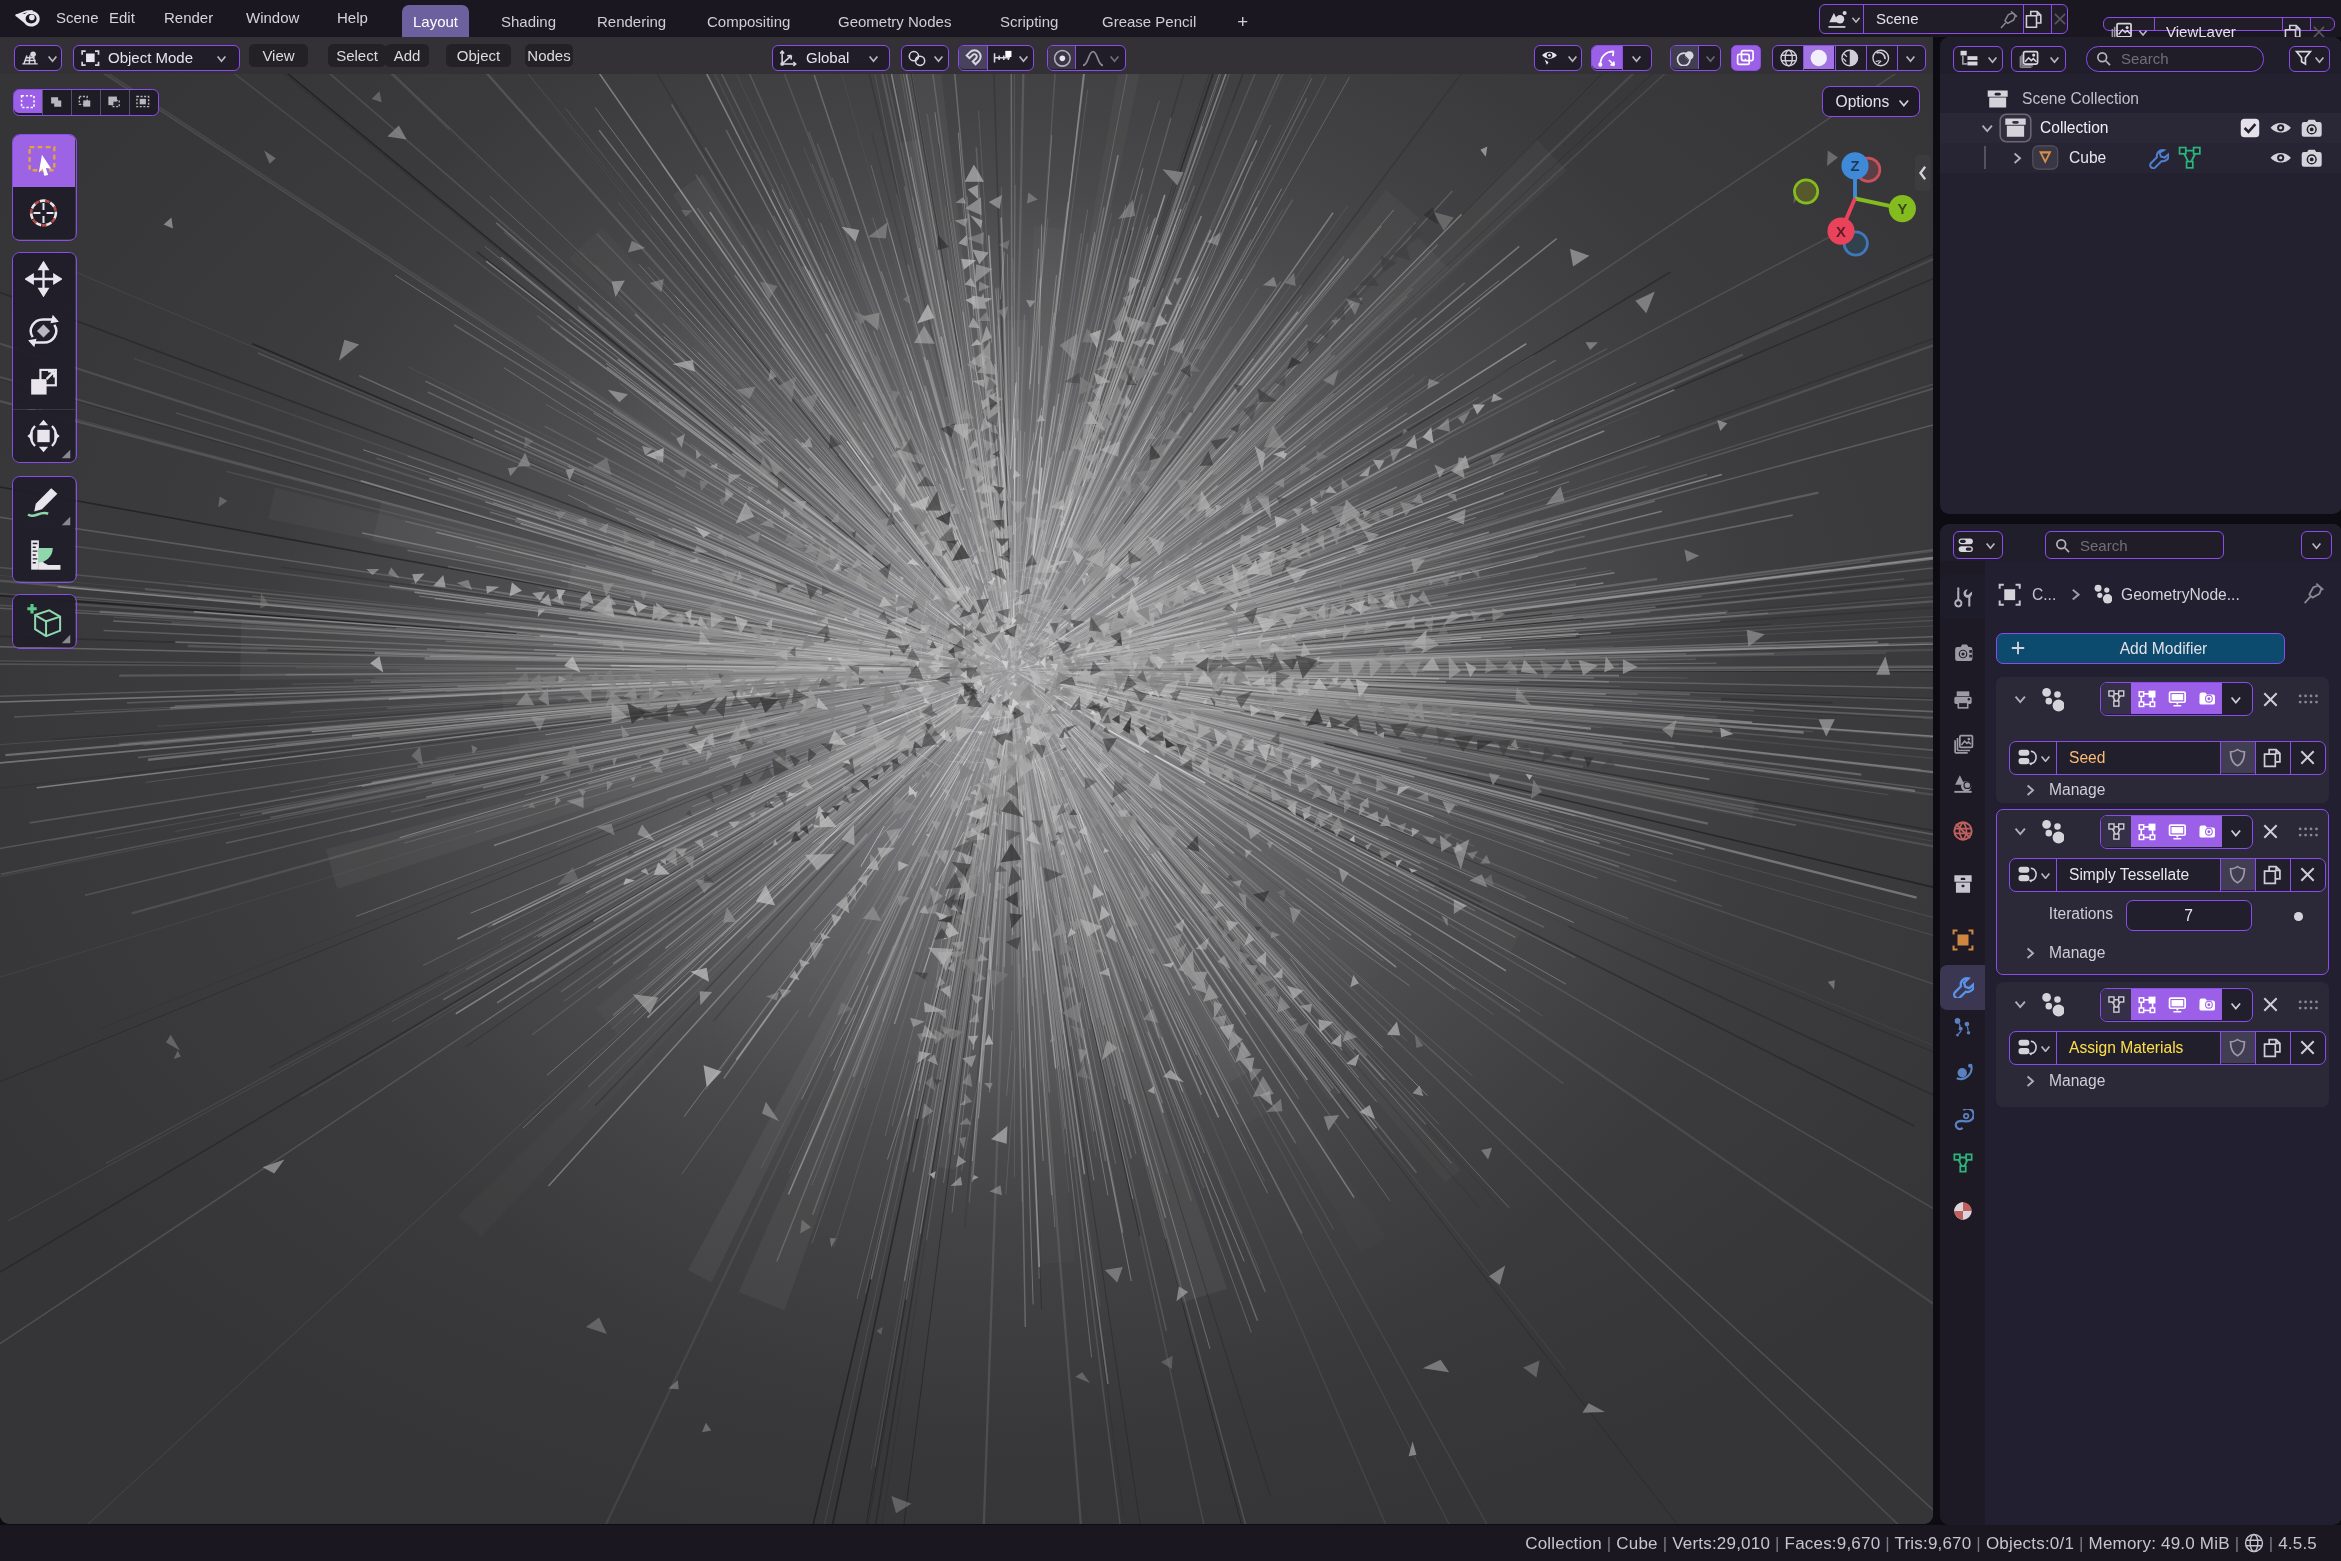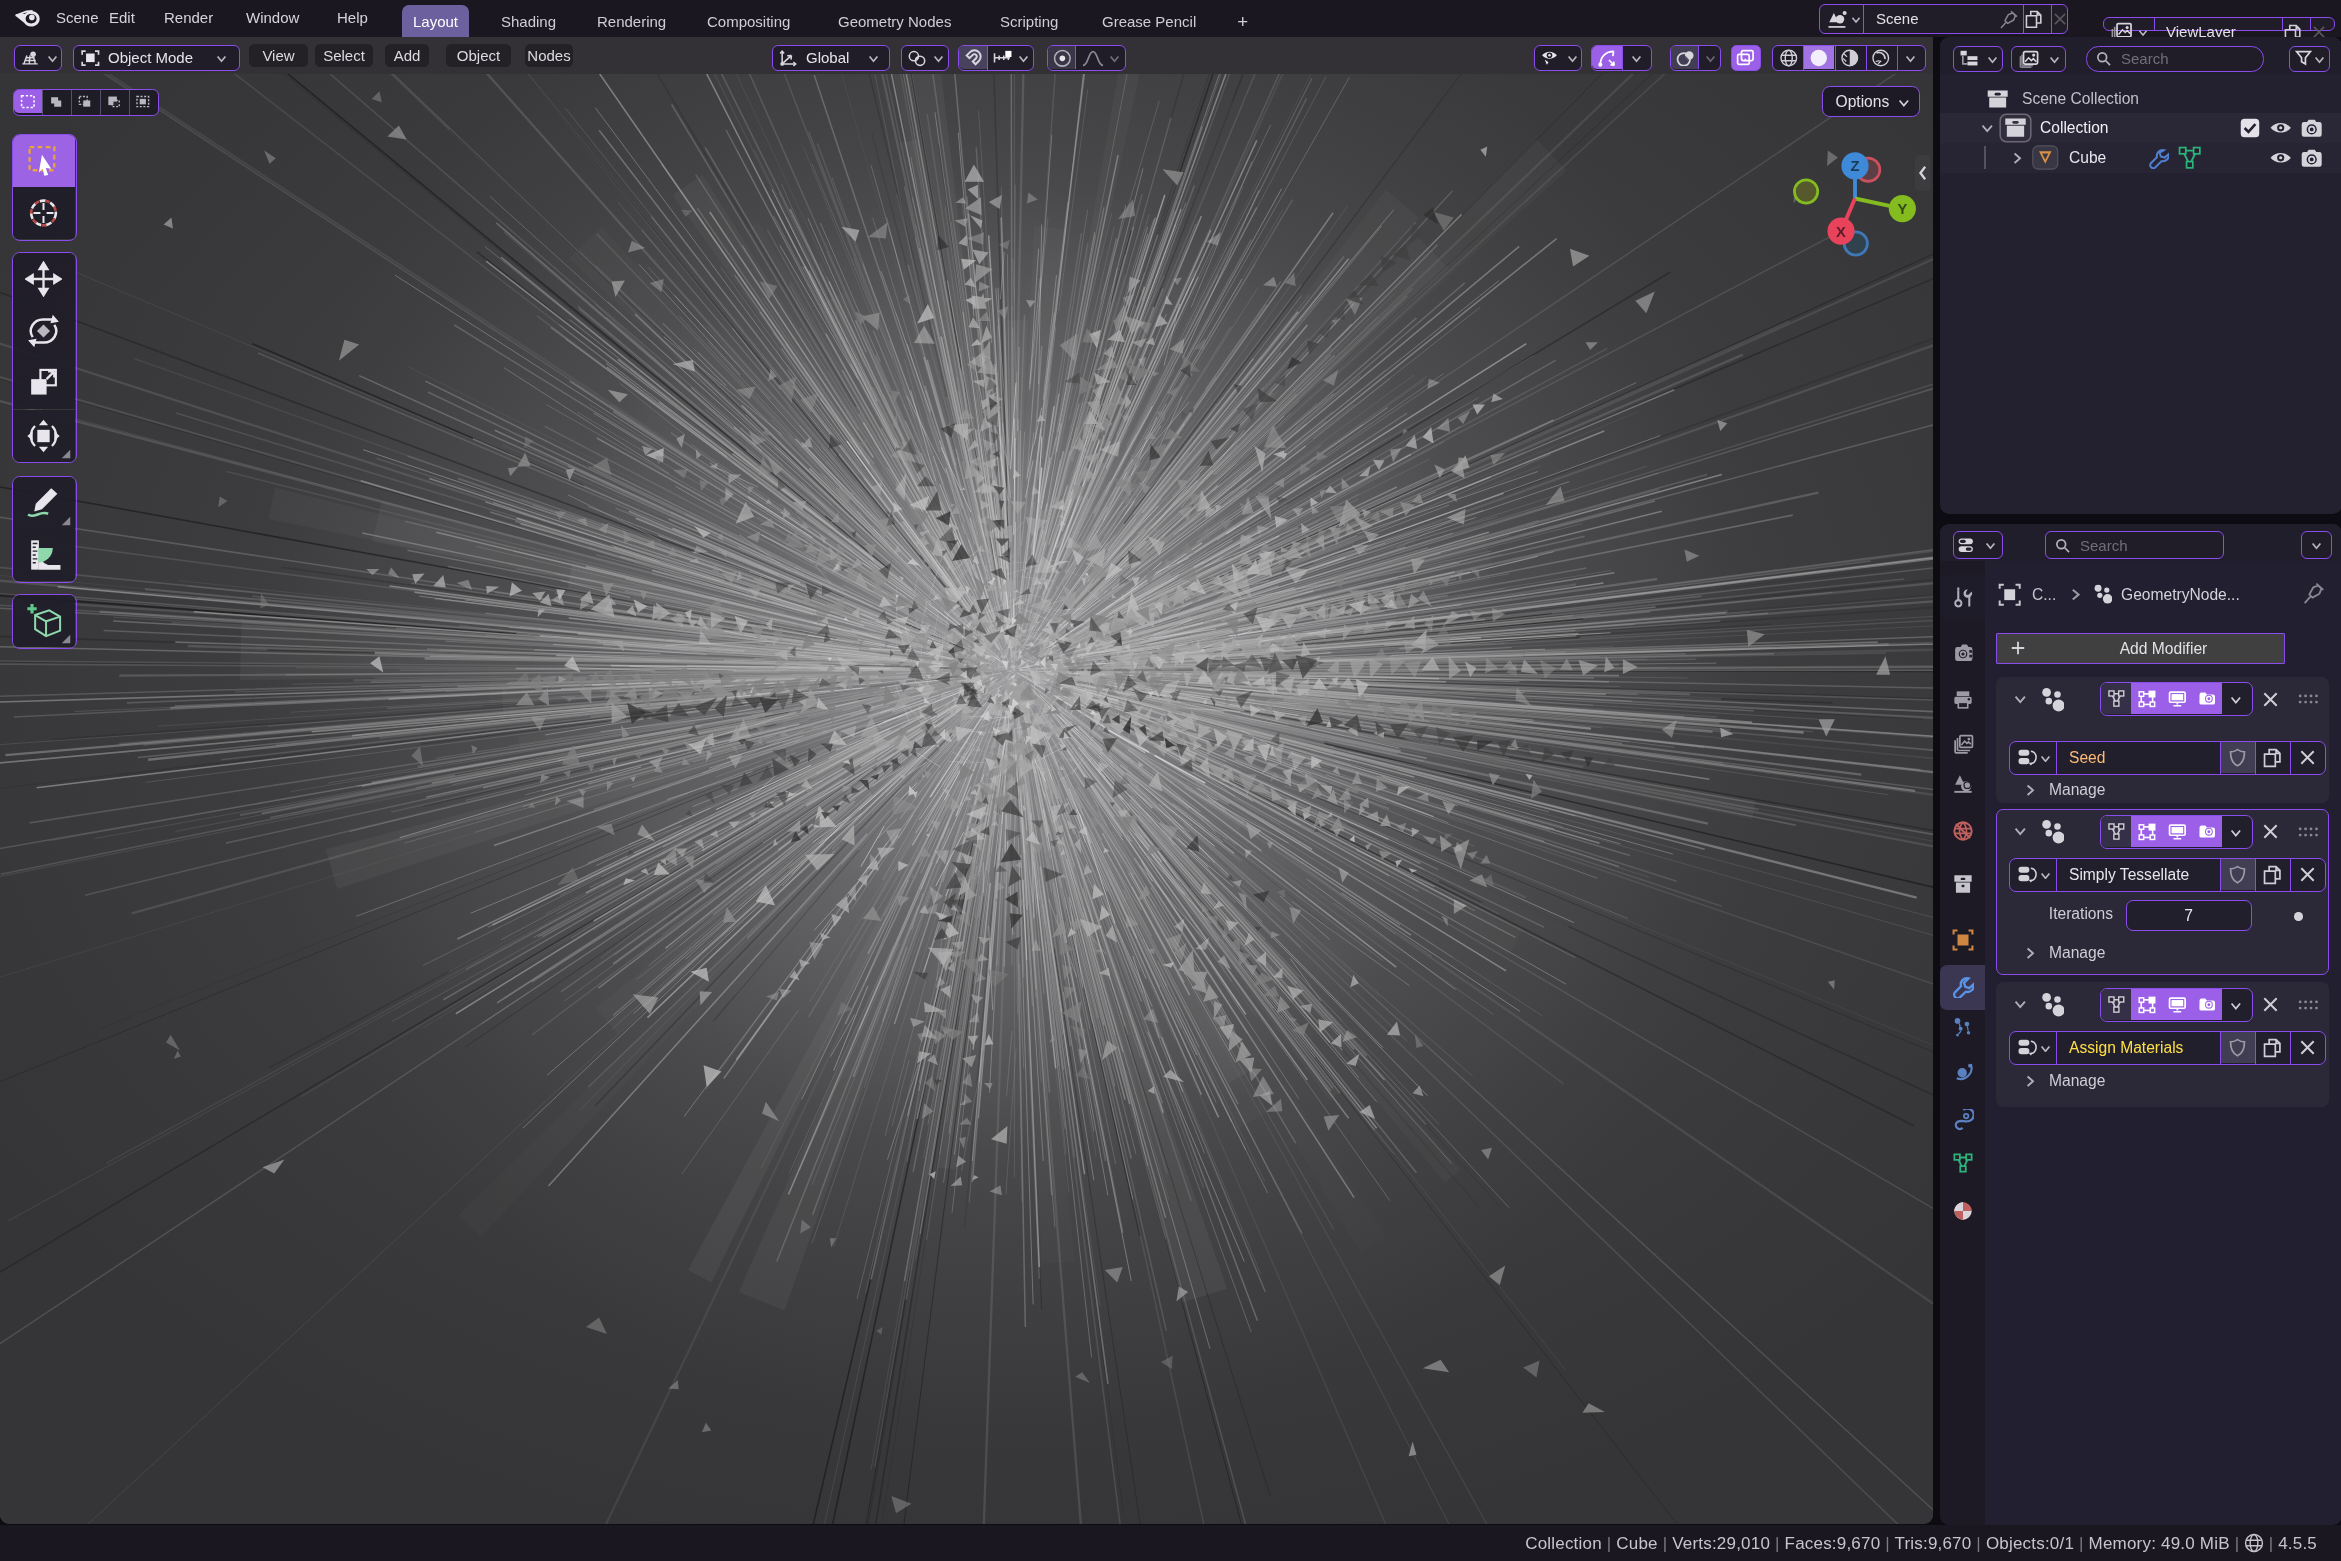--- a/index.html
+++ b/index.html
@@ -301,21 +301,21 @@
               <path d="M1.5 6 V1.5 H6 M18 1.5 H22.5 V6 M22.5 15 V19.5 H18 M6 19.5 H1.5 V15"></path>
             </g>
 <rect x="6.5" y="4.5" width="11" height="11" fill="#e8e6ec"></rect>
           </svg>
 <span class="txt" style="left:34px;top:3.1px;font-size:15px;color:#e6e4ea">Object Mode</span>
 <svg class="ic" style="left:142px;top:9.3px" width="11" height="7.8" viewBox="0 0 14 10">
             <path d="M2 2 L7 8 L12 2" stroke="#b9b7bf" stroke-width="2.2" fill="none"></path>
           </svg>
         </div>
 <div class="hpill" style="left:249px;width:59px">View</div>
-<div class="hpill" style="left:315px;width:58px">Select</div>
+<div class="hpill" style="left:328px;width:58px">Select</div>
 <div class="hpill" style="left:385px;width:44px">Add</div>
 <div class="hpill" style="left:446px;width:65px">Object</div>
 <div class="hpill" style="left:525px;width:48px">Nodes</div>
     <div class="pw" style="left:772px;top:7.8px;width:118px;height:26.5px">
 <svg class="ic" style="left:6.2px;top:3.9px" width="18.7" height="17" viewBox="0 0 24 22" fill="none" stroke="#d8d6dc" stroke-width="2">
 <path d="M4 2 V18 H21"></path>
             <path d="M4 18 L16 7 M16 7 l-5.5 0.5 M16 7 l-0.5 5.5"></path>
             <path d="M1.5 4.5 L4 1.5 L6.5 4.5 M18.5 15.5 L21.5 18 L18.5 20.5"></path>
             <circle cx="4" cy="18" r="2.4" fill="#d8d6dc" stroke="none"></circle>
           </svg>
@@ -835,21 +835,21 @@
           <circle cx="9" cy="13" r="3"></circle>
           <circle cx="18" cy="17" r="5.5"></circle>
         </g>
       </svg>
       <span class="txt" style="left:181px;top:62px;font-size:15.6px;color:#d5d3da">GeometryNode...</span>
       <svg class="ic" style="left:363px;top:58px" width="22" height="23.4" viewBox="0 0 28 30">
 <g fill="none" stroke="#8a8792" stroke-width="2.3" stroke-linejoin="round">
 <path d="M17 2 L26 10 M19.5 4.5 L13 7 L8 16 L12 20 L21 15 L23.5 8.5 Z M10 18 L2 27"></path>
         </g>
       </svg>
-      <div style="position:absolute;left:56px;top:109px;width:289px;height:31px;background:#404040;border:1.6px solid #8b4ced;border-radius:1px">
+      <div style="position:absolute;left:56px;top:109px;width:289px;height:31px;background:#0c4a6e;border:1.6px solid #8b4ced;border-radius:7px">
 <svg class="ic" style="left:14px;top:7px" width="14" height="14" viewBox="0 0 18 18">
           <path d="M9 1 V17 M1 9 H17" stroke="#d5d3da" stroke-width="2.4"></path>
         </svg>
 <span class="txt" style="left:0;top:5.5px;width:333px;text-align:center;font-size:15.6px;color:#e3e1e7">Add Modifier</span>
       </div>
       <div class="panel" style="top:153px;height:126px"></div>
       <svg class="ic" style="left:74px;top:171px" width="12.5" height="8.6" viewBox="0 0 16 11">
         <path d="M2 2 L8 9 L14 2" stroke="#b0aeb8" stroke-width="2.4" fill="none"></path>
       </svg>
       <svg class="ic" style="left:99px;top:163px" width="25" height="25" viewBox="0 0 23 23">

